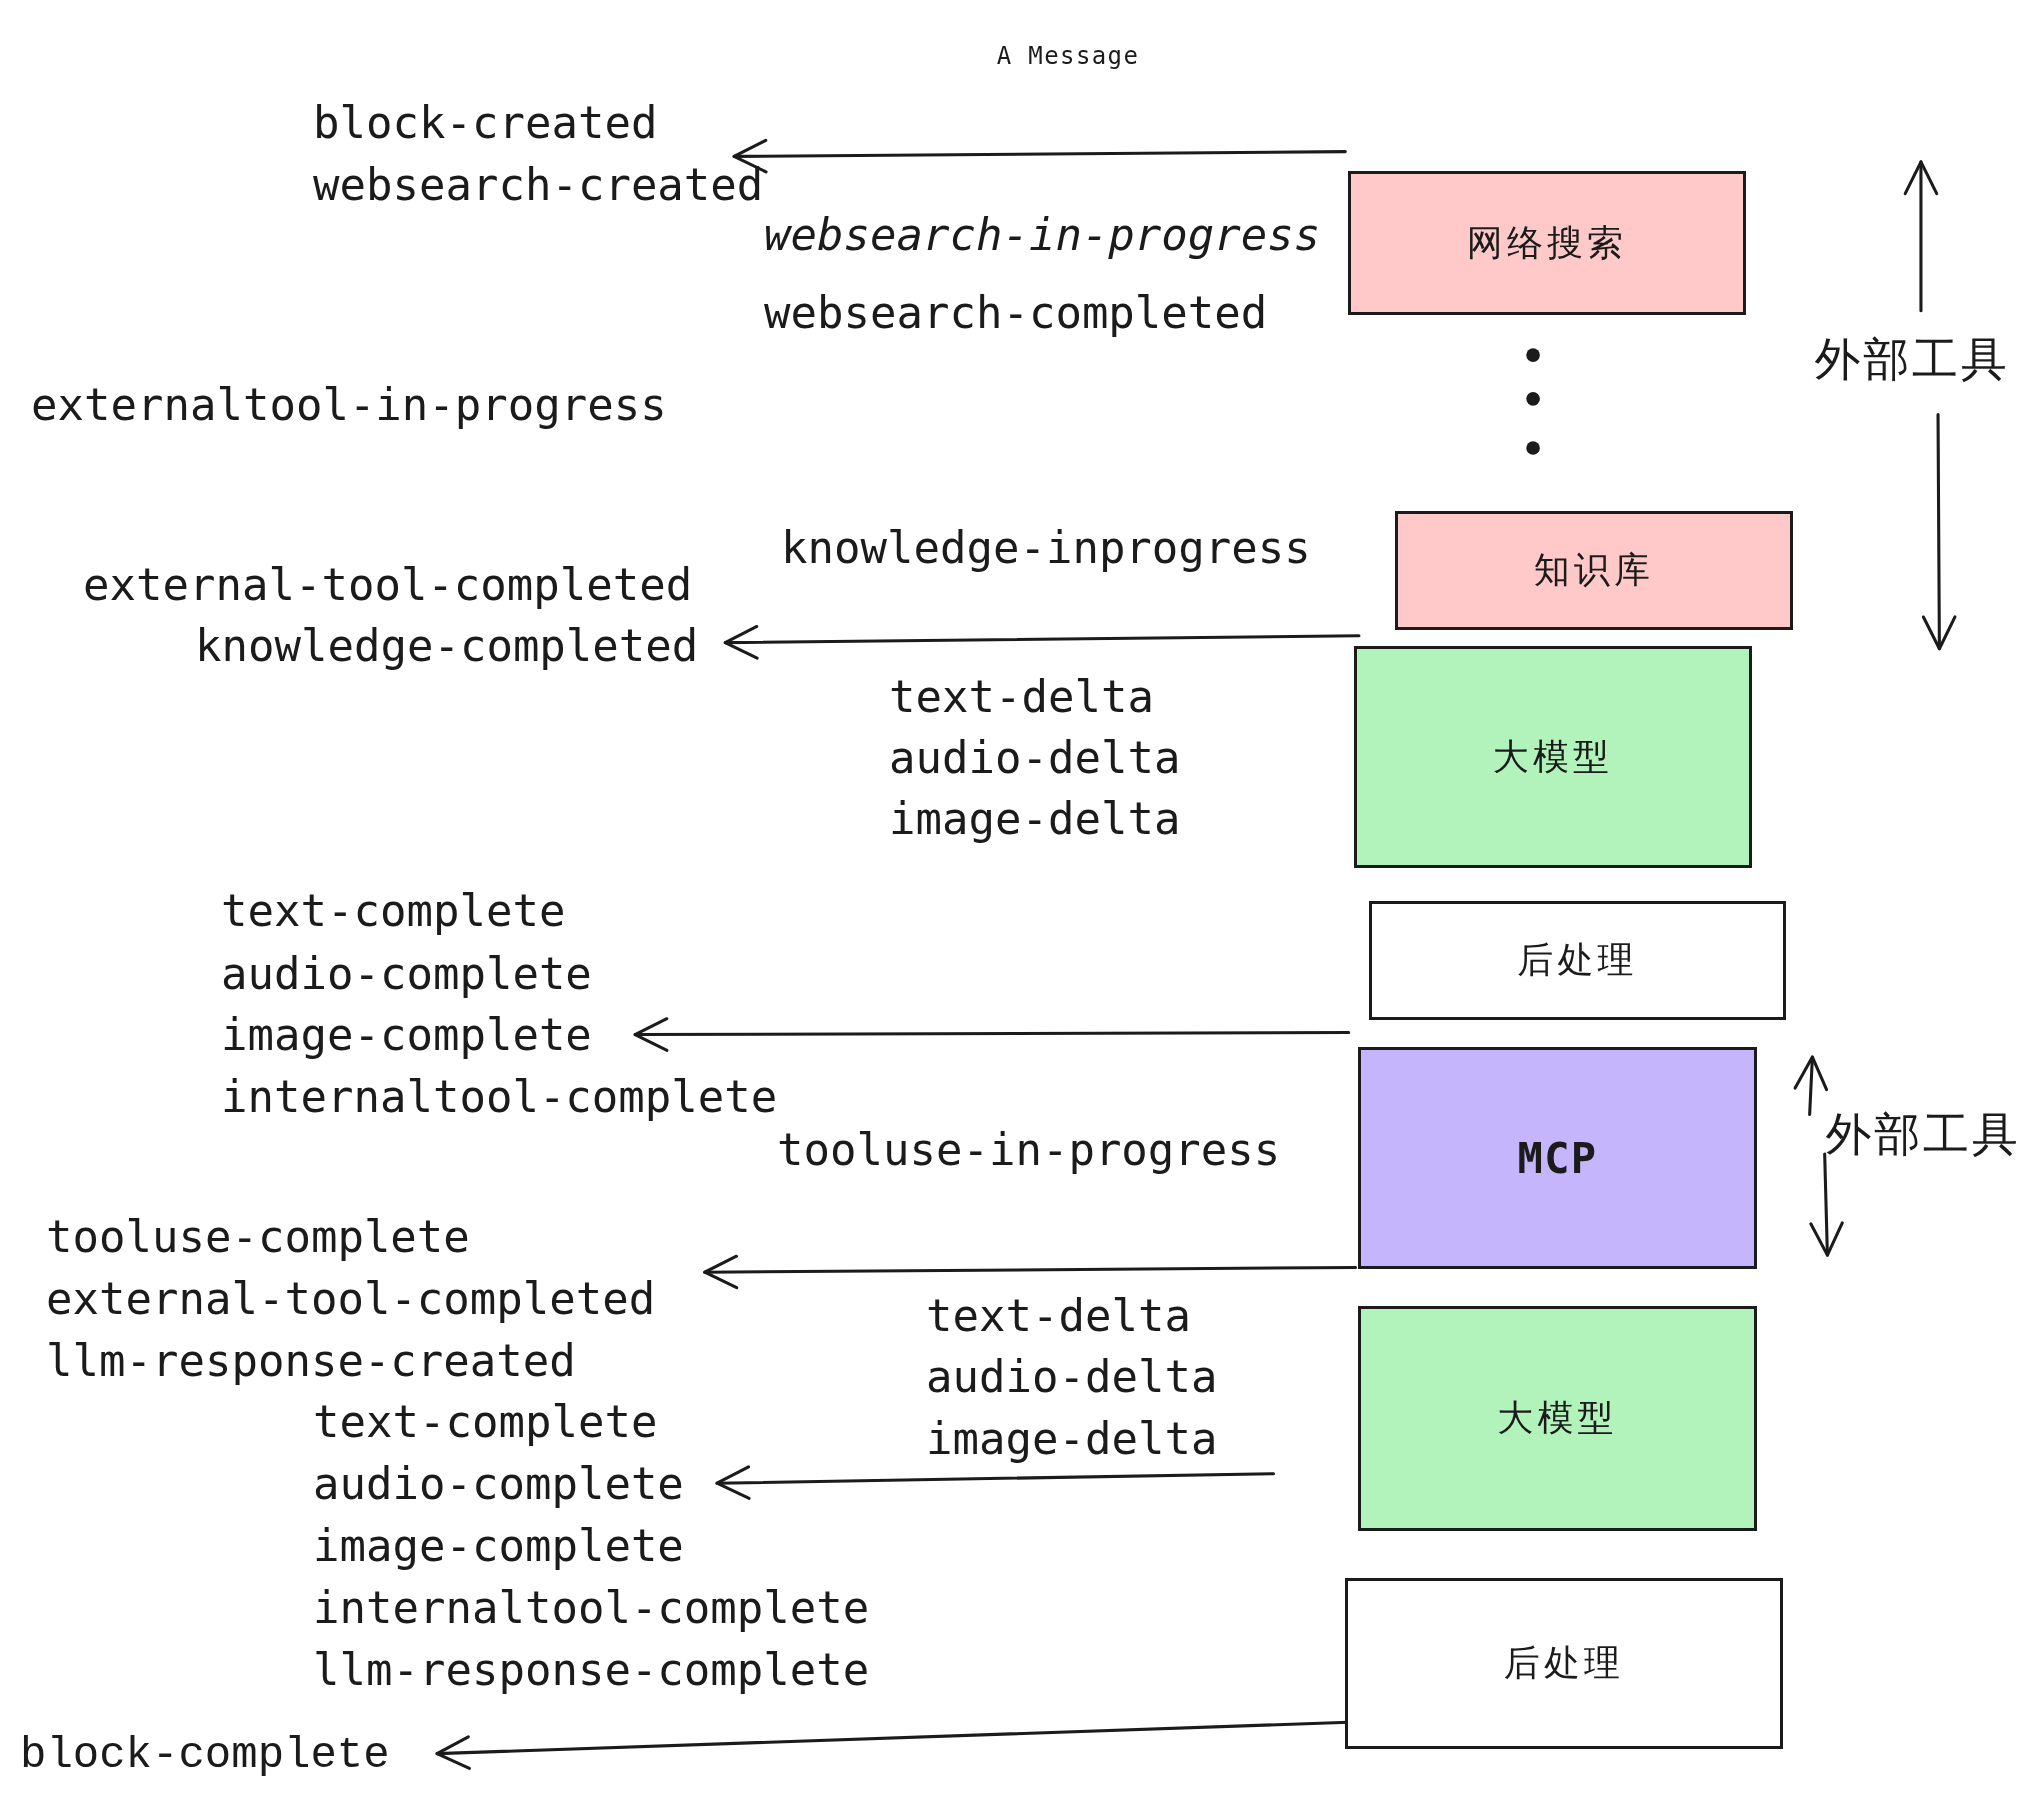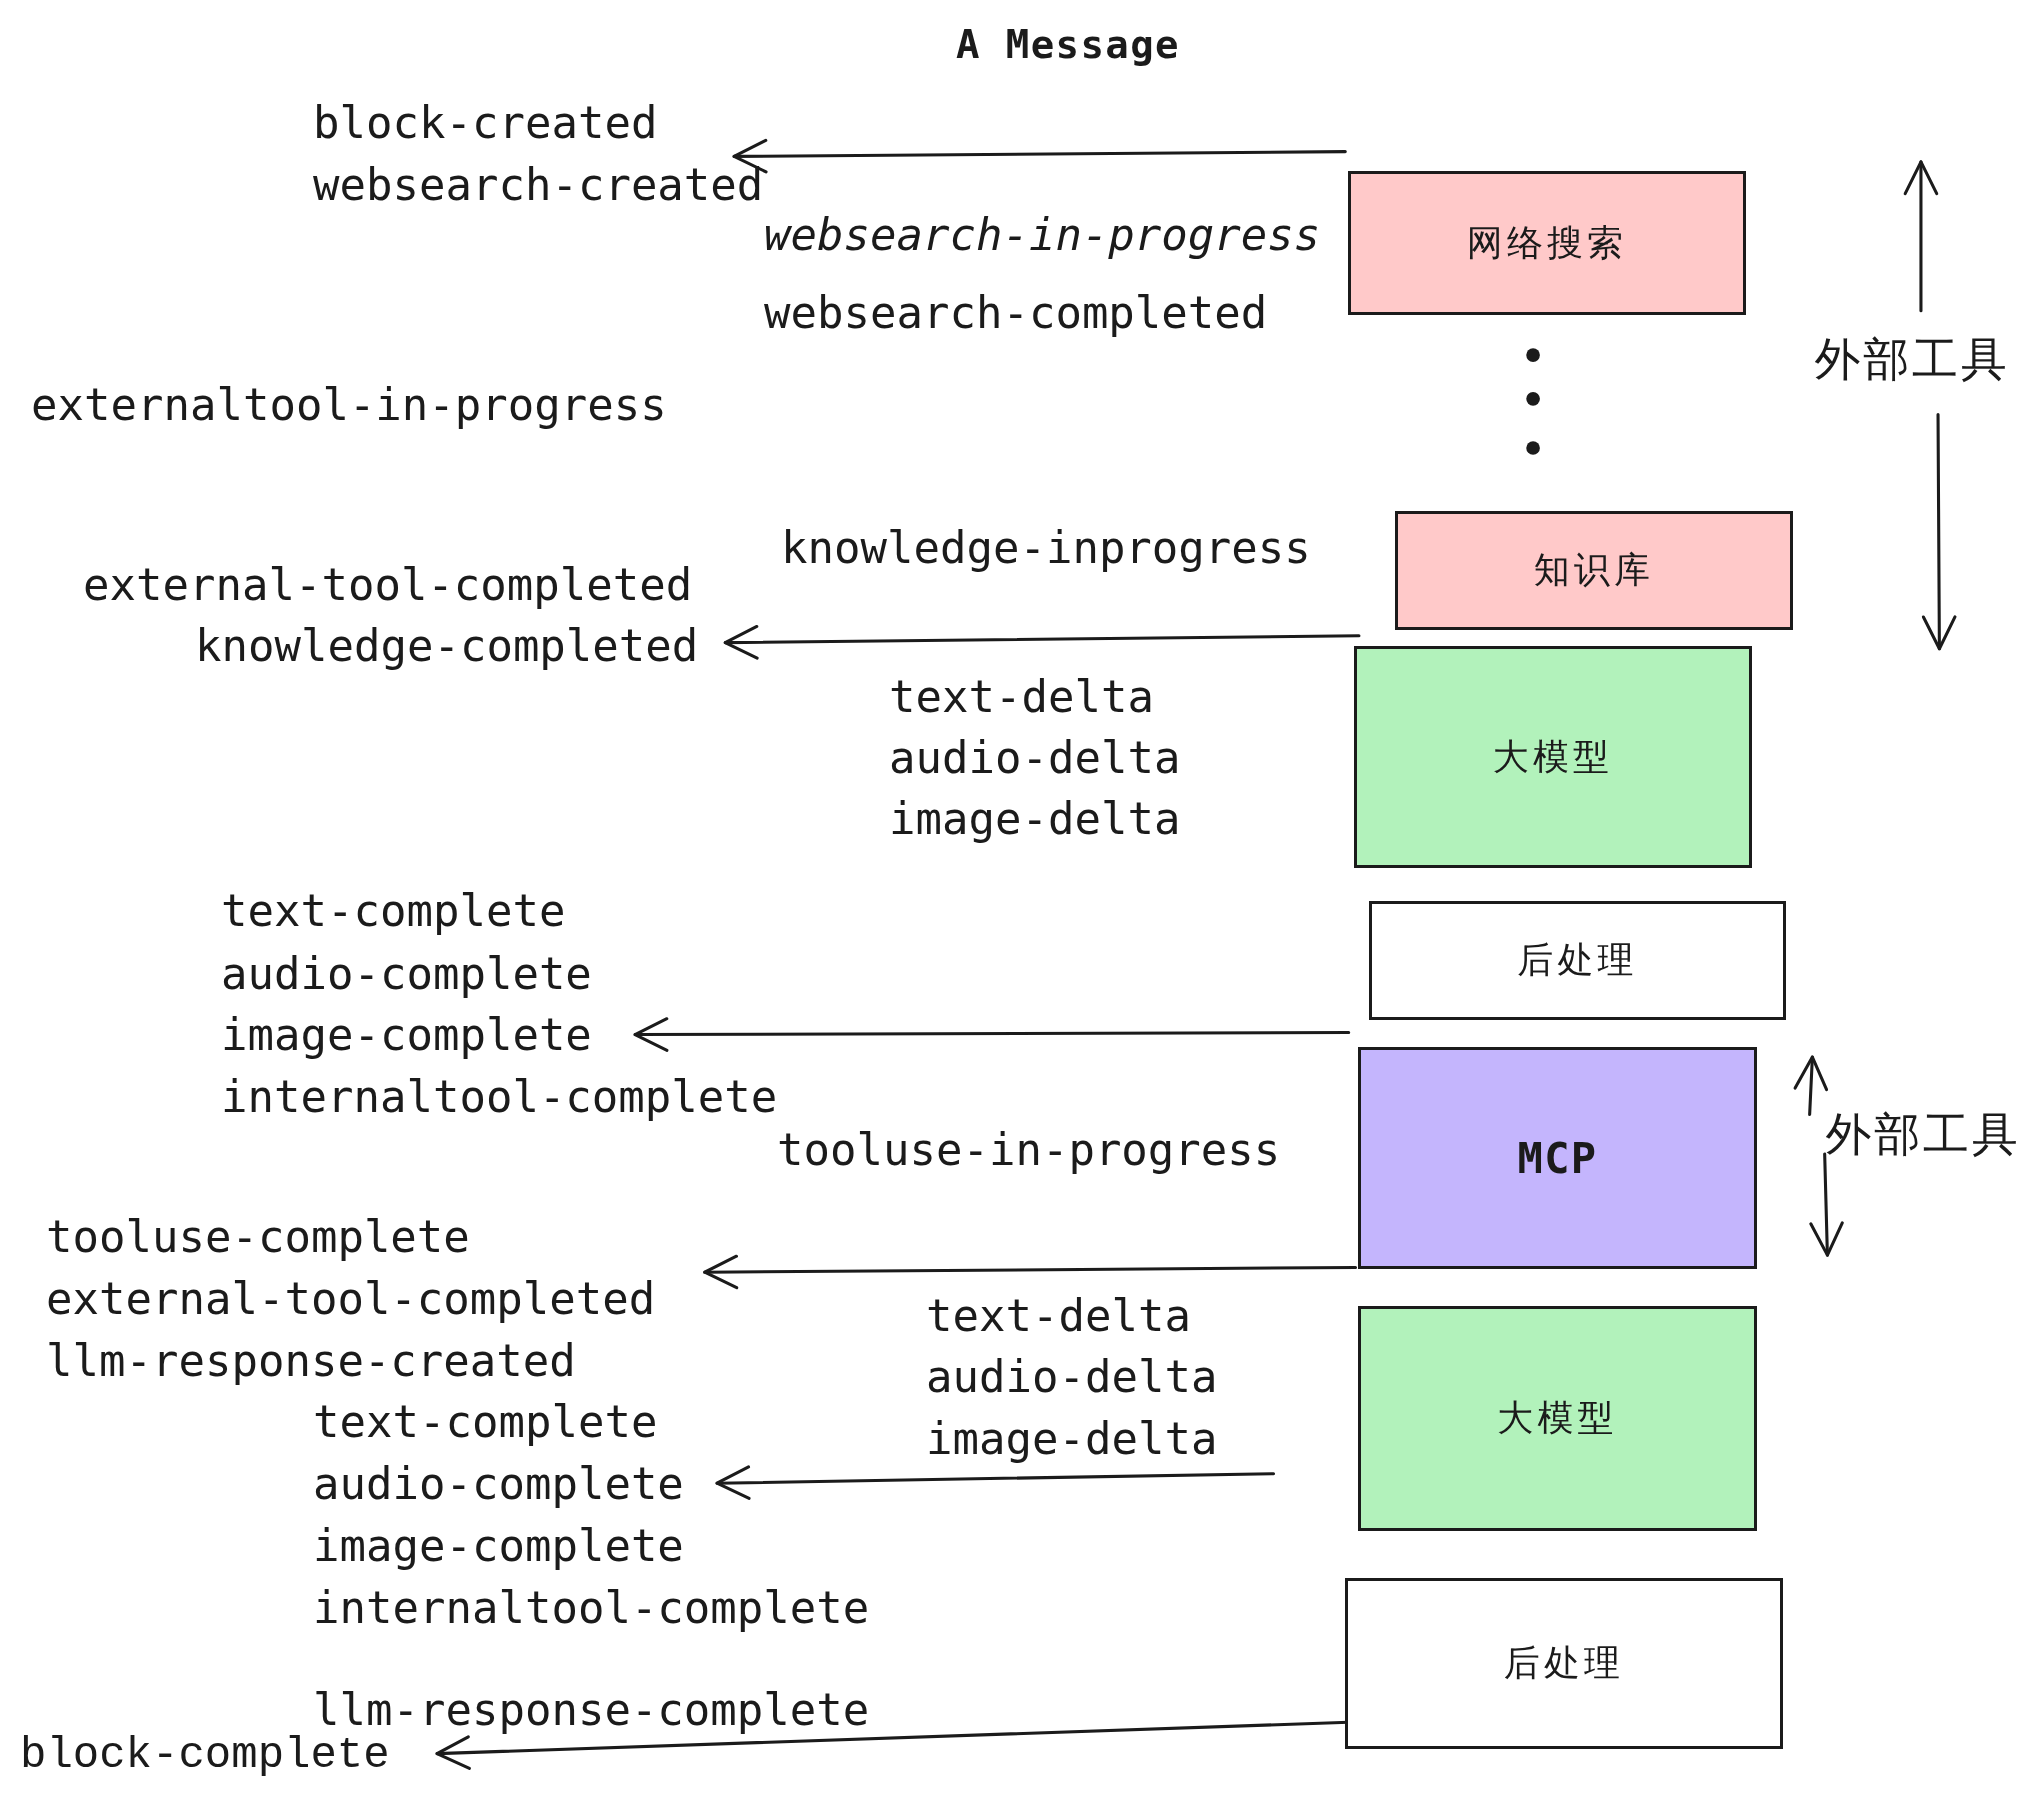--- a/index.html
+++ b/index.html
@@ -12,24 +12,25 @@
     width: 2035px;
     height: 1796px;
     background: #ffffff;
     overflow: hidden;
     font-family: "DejaVu Sans Mono", monospace;
     color: #1b1b1b;
   }
   #page-title {
     position: absolute;
     transform: translate(-50%, -50%);
-    font-size: 39px;
-    font-weight: bold;
+    font-size: 24px;
+    font-weight: normal;
     white-space: nowrap;
     letter-spacing: 1.4px;
+    margin-top: 12px;
   }
   .event {
     position: absolute;
     transform: translateY(-50%);
     font-size: 44px;
     white-space: nowrap;
     letter-spacing: 0px;
   }
   .box {
     position: absolute;
@@ -139,21 +140,21 @@
       <div class="event" style="left: 46px; top: 1236px;">tooluse-complete</div>
       <div class="event" style="left: 46px; top: 1298px;">external-tool-completed</div>
       <div class="event" style="left: 46px; top: 1360px;">llm-response-created</div>
       <div class="event" style="left: 926px; top: 1315px;">text-delta</div>
       <div class="event" style="left: 926px; top: 1376px;">audio-delta</div>
       <div class="event" style="left: 926px; top: 1438px;">image-delta</div>
       <div class="event" style="left: 313px; top: 1421px;">text-complete</div>
       <div class="event" style="left: 313px; top: 1483px;">audio-complete</div>
       <div class="event" style="left: 313px; top: 1545px;">image-complete</div>
       <div class="event" style="left: 313px; top: 1607px;">internaltool-complete</div>
-      <div class="event" style="left: 313px; top: 1669px; margin-top: 40px;">llm-response-complete</div>
+      <div class="event" style="left: 313px; top: 1669px;">llm-response-complete</div>
       <div class="event" style="left: 20px; top: 1755px; font-family: Liberation Mono, monospace;">block-complete</div>
     </div>
   <div id="side-labels-layer">
       <div class="side-label" style="left: 1912px; top: 360px;">外部工具</div>
       <div class="side-label" style="left: 1923px; top: 1135px;">外部工具</div>
     </div>
 </div>
 
 
 </body></html>

